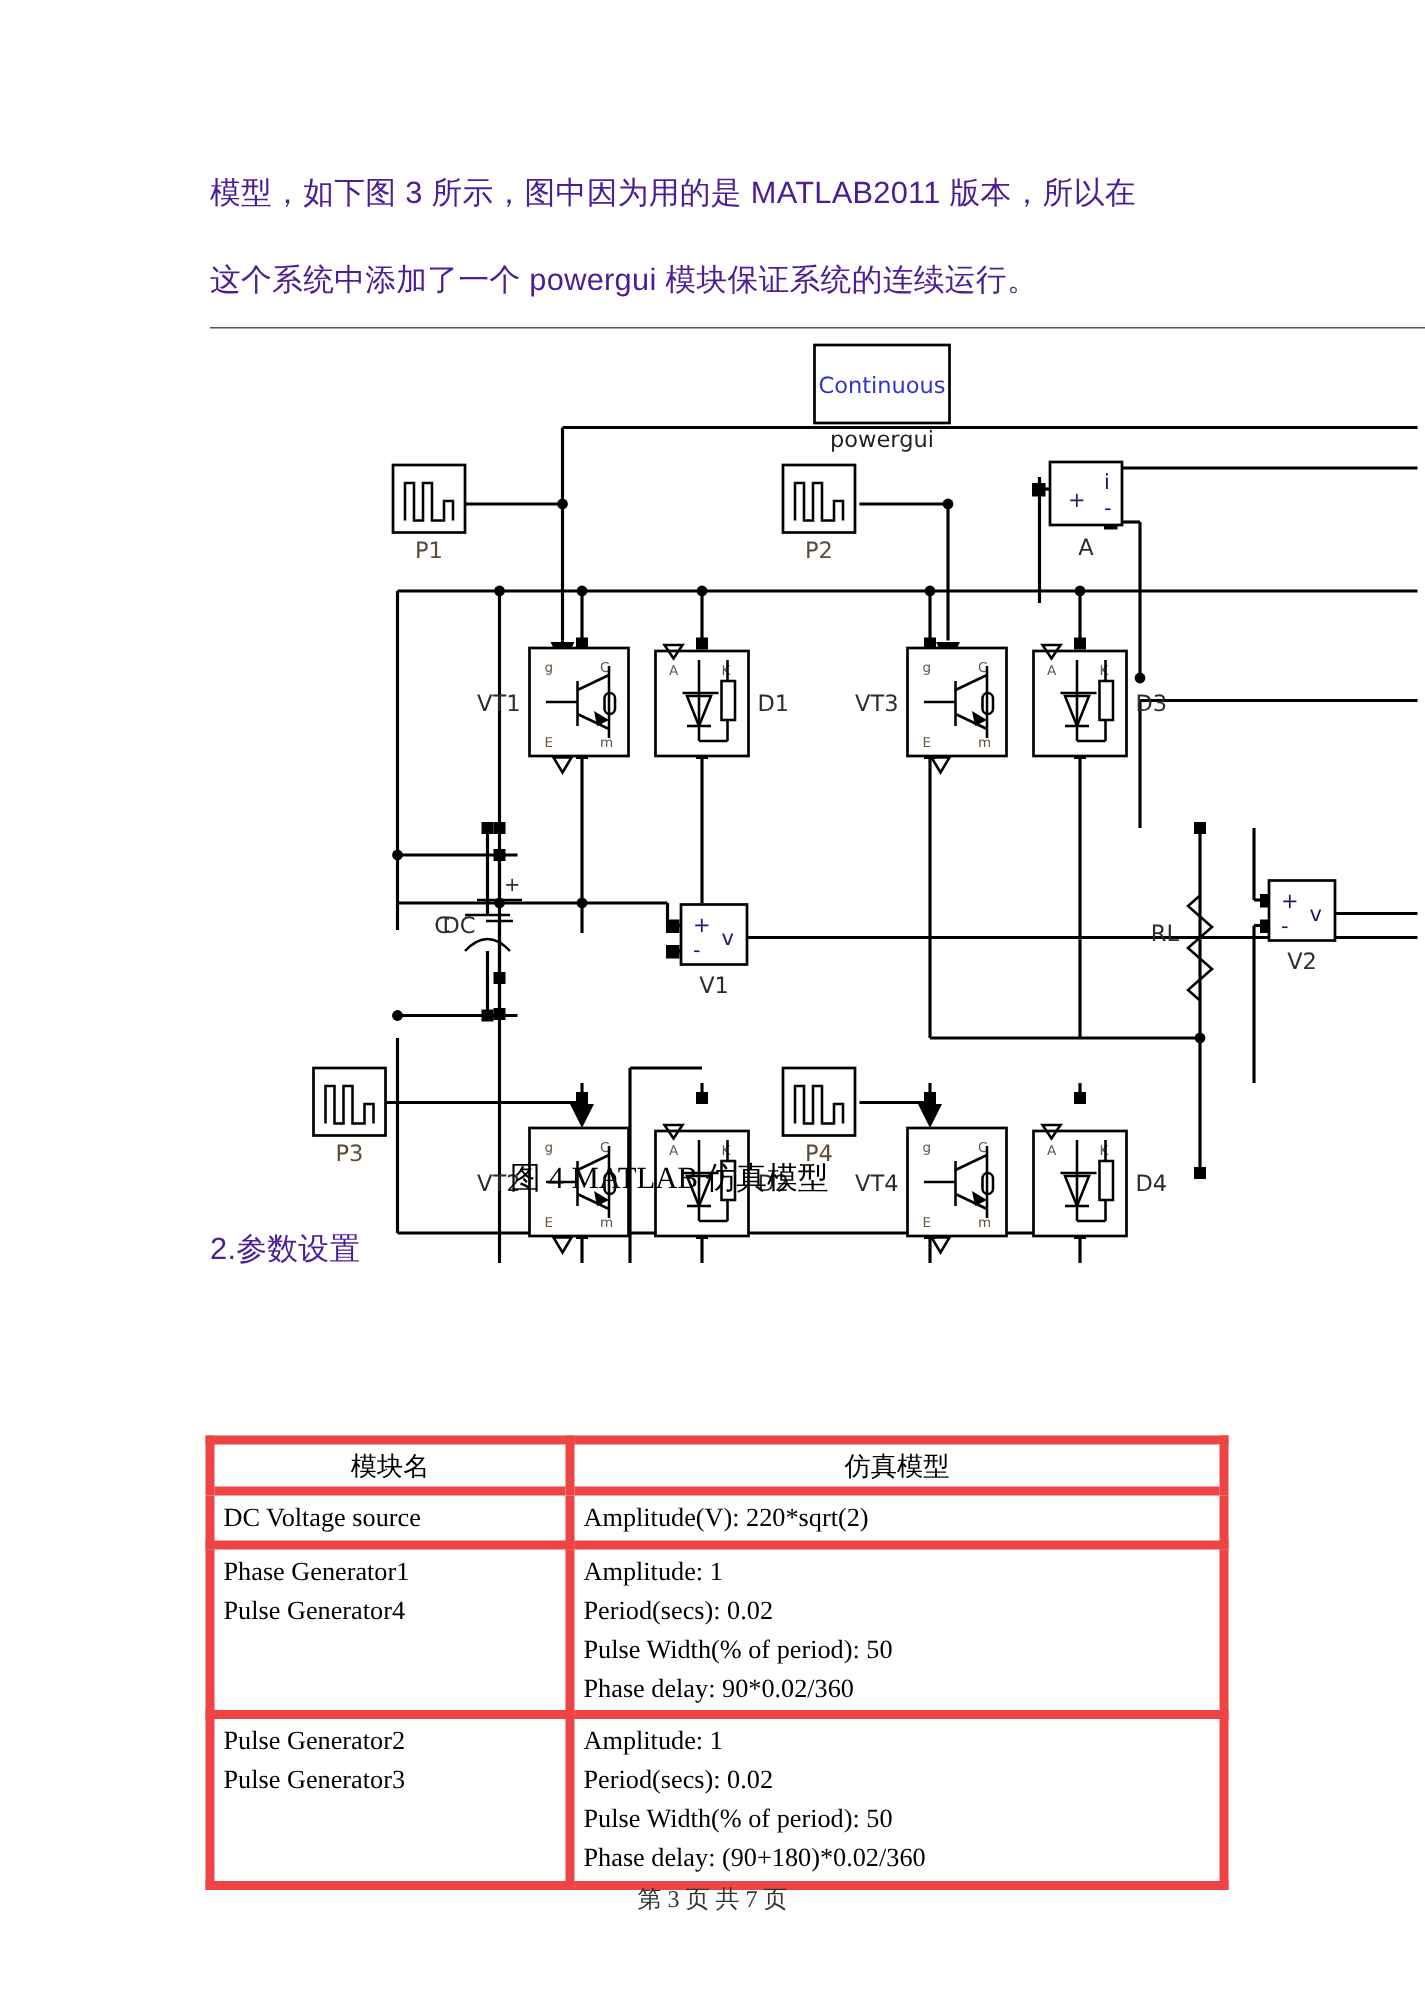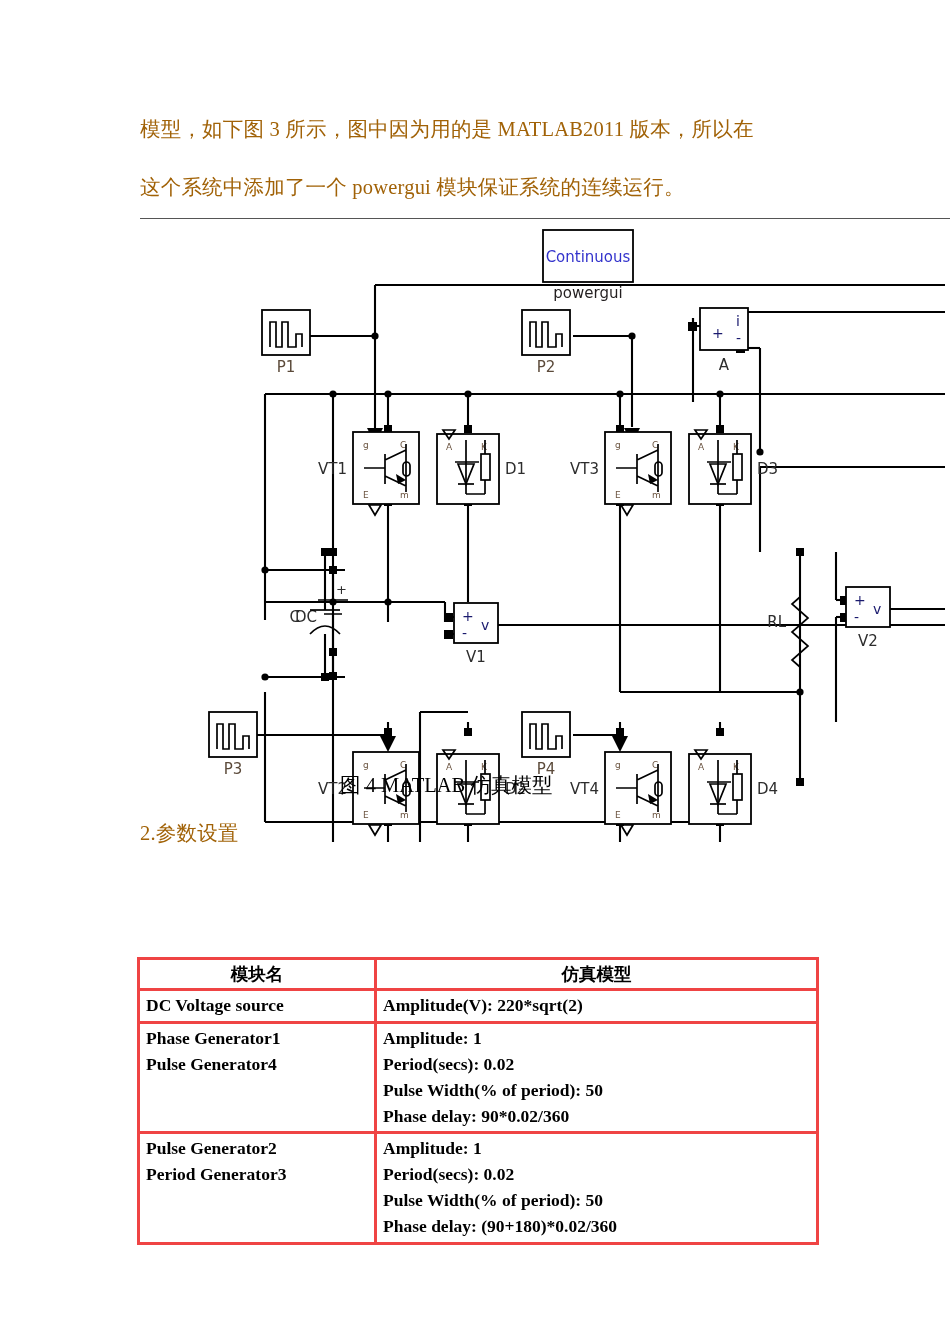--- a/index.html
+++ b/index.html
@@ -19,24 +19,24 @@
   .page {
     position: absolute;
     left: 0; top: 0;
     width: 950px;
     height: 1344px;
   }
 
   
   .para {
     position: absolute;
-    font-family: Liberation Serif, serif;
+    font-family: Liberation Sans, sans-serif;
     font-size: 20.5px;
     line-height: 1;
-    color: #a16207;
+    color: #4c1d95;
     white-space: nowrap;
     letter-spacing: 0.2px;
     text-align: right;
   }
 
   .hr {
     position: absolute;
     left: 140px;
     top: 218px;
     width: 810px;
@@ -78,24 +78,24 @@
   table.params {
     position: absolute;
     left: 137px;
     top: 957px;
     width: 682px;
     border-collapse: collapse;
     font-size: 17.5px;
     font-family: "Liberation Serif", "DejaVu Serif", serif;
   }
   table.params td, table.params th {
-    border: 3px solid #ef4444;
+    border: 6px solid #ef4444;
     padding: 2px 6px;
     vertical-align: top;
-    font-weight: bold;
+    font-weight: normal;
   }
   table.params th {
     text-align: center;
     border-bottom: 2px solid #2b2b2b;
   }
   td.col-name { width: 222px; }
   .cellline { display: block; line-height: 1.48; white-space: nowrap; }
 
   
   .footer {
@@ -470,26 +470,27 @@
         <td>
           <span class="cellline">Amplitude: 1</span>
           <span class="cellline">Period(secs): 0.02</span>
           <span class="cellline">Pulse Width(% of period): 50</span>
           <span class="cellline">Phase delay: 90*0.02/360</span>
         </td>
       </tr>
       <tr>
         <td class="col-name">
           <span class="cellline">Pulse Generator2</span>
-          <span class="cellline">Period Generator3</span>
+          <span class="cellline">Pulse Generator3</span>
         </td>
         <td>
           <span class="cellline">Amplitude: 1</span>
           <span class="cellline">Period(secs): 0.02</span>
           <span class="cellline">Pulse Width(% of period): 50</span>
           <span class="cellline">Phase delay: (90+180)*0.02/360</span>
         </td>
       </tr>
     </tbody>
   </table>
 
+  <div class="footer">第 3 页  共 7 页</div>
 
 </div>
 
 </body></html>

